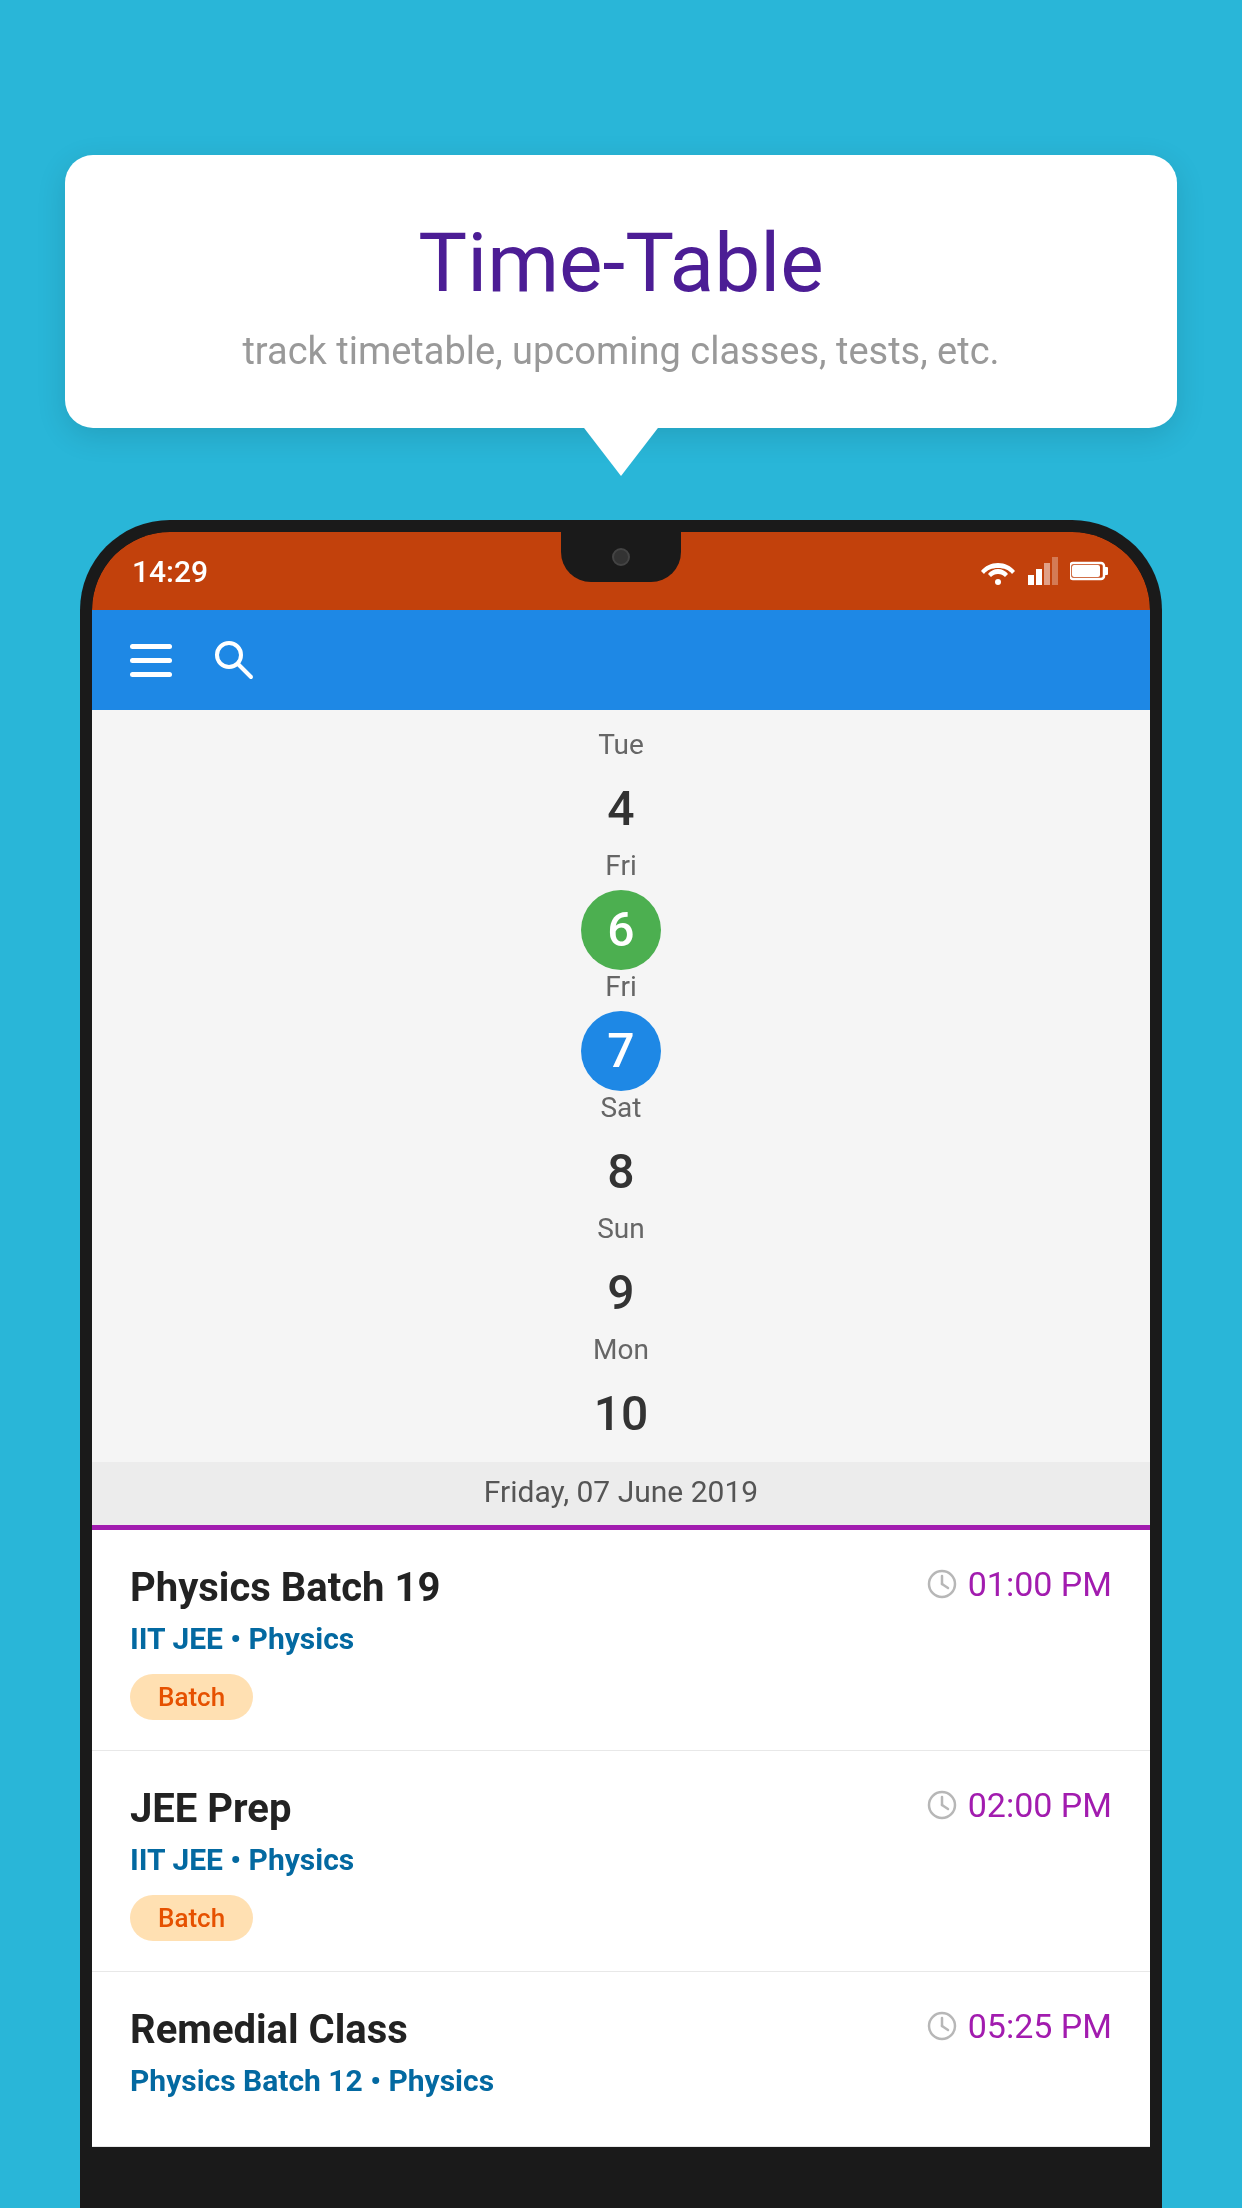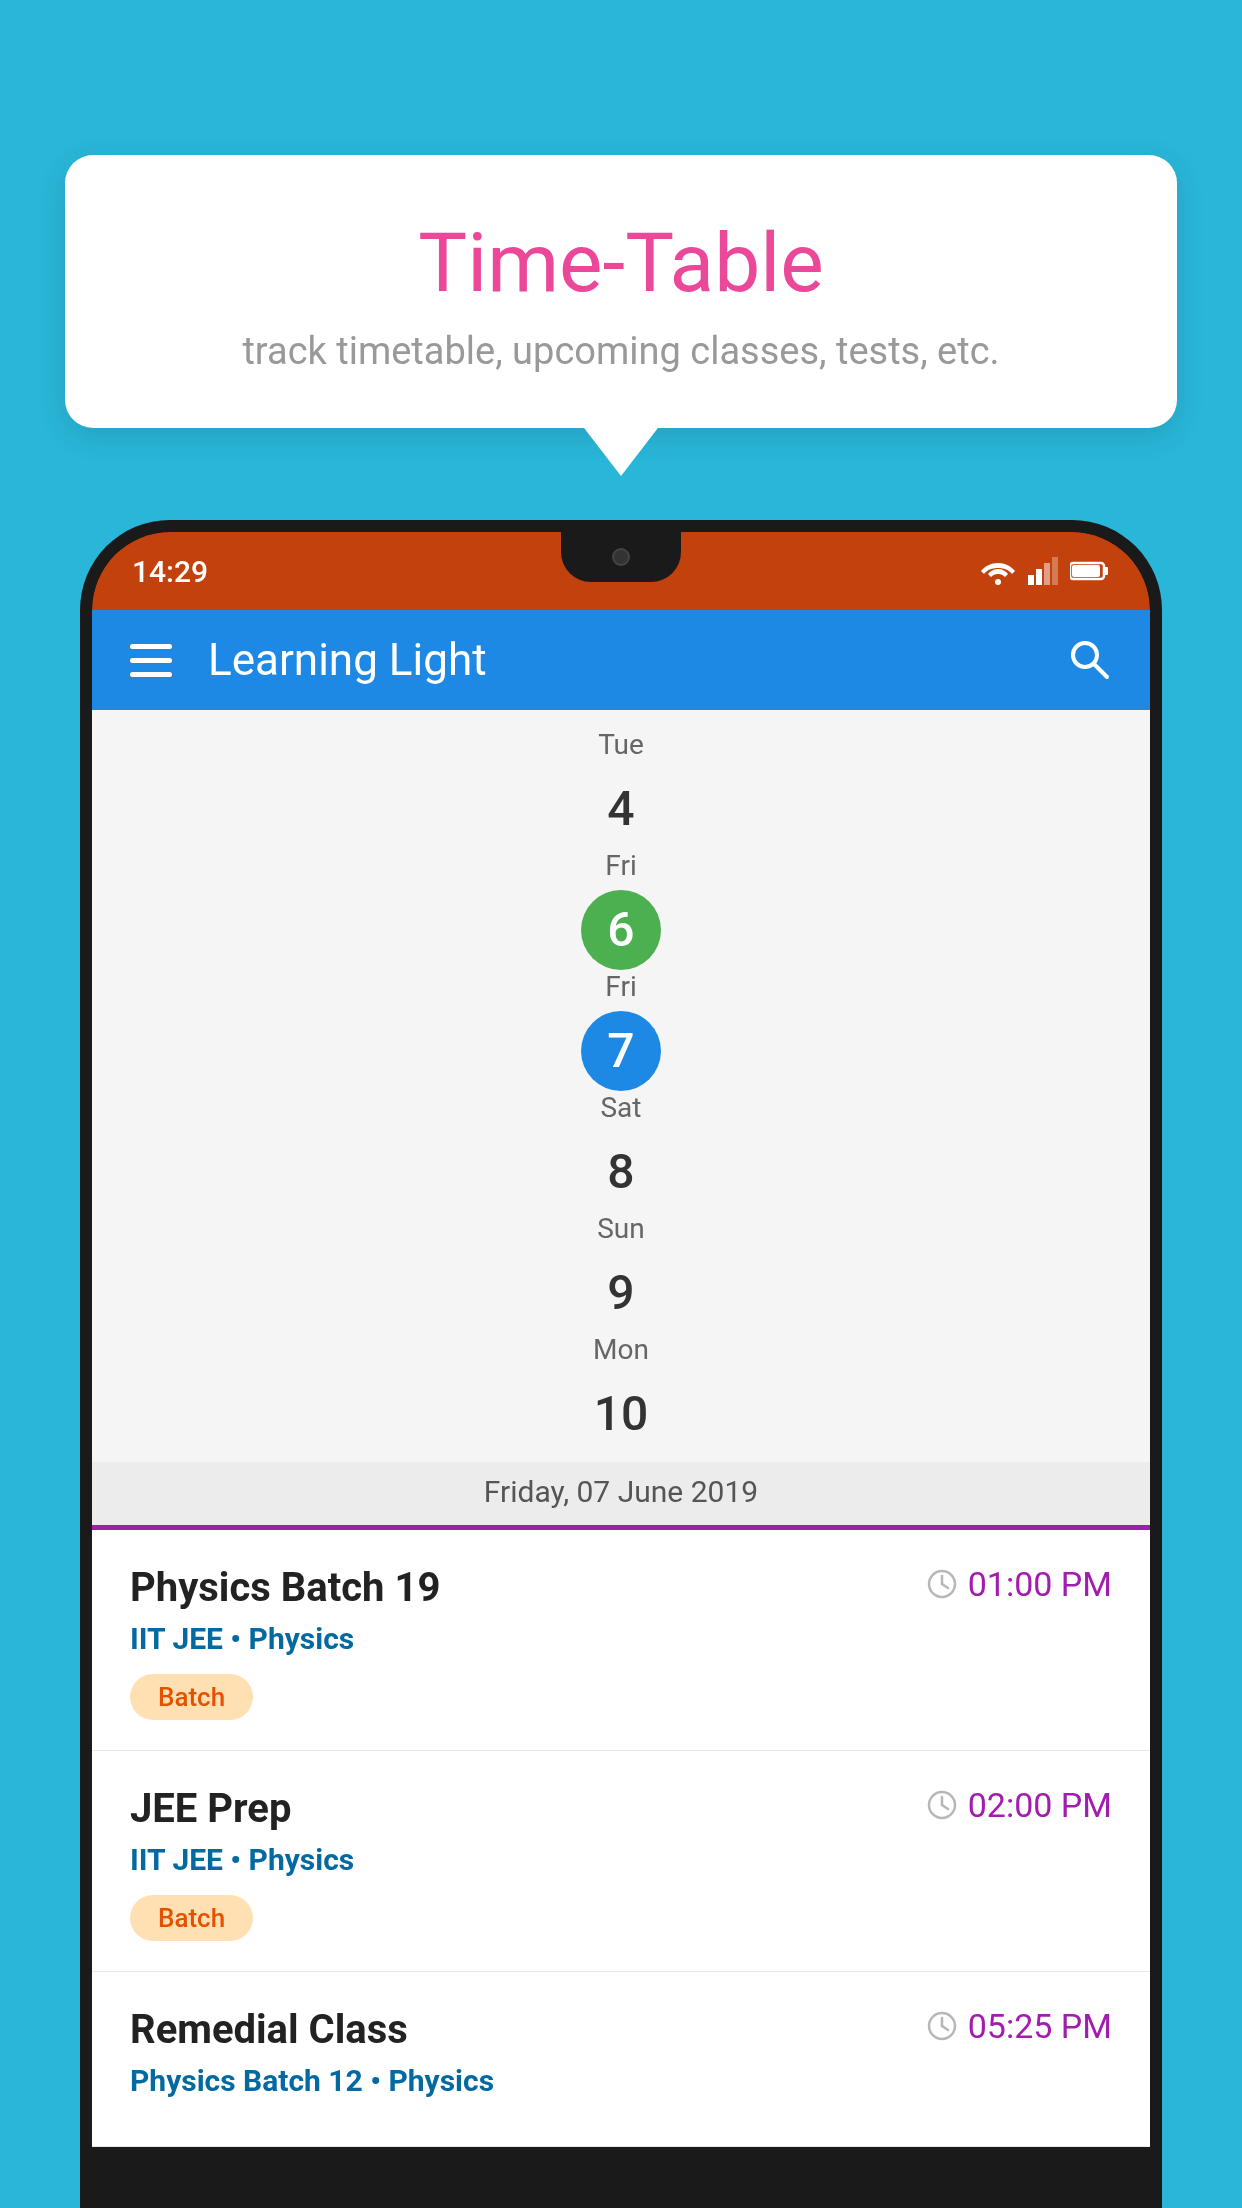--- a/index.html
+++ b/index.html
@@ -34,21 +34,21 @@
       left: 50%;
       transform: translateX(-50%);
       border-left: 40px solid transparent;
       border-right: 40px solid transparent;
       border-top: 52px solid #fff;
     }
 
     .tooltip-title {
       font-size: 82px;
       font-weight: 400;
-      color: #ec4899;
+      color: #4c1d95;
       margin-bottom: 18px;
     }
 
     .tooltip-subtitle {
       font-size: 38px;
       color: #999;
       font-weight: 400;
     }
 
     
@@ -307,21 +307,20 @@
         </svg>
       </div>
     </div>
 
     <div class="app-bar">
       <div class="hamburger-icon">
         <span></span>
           <span></span>
           <span></span>
       </div>
-      <span class="app-title">Learning Light</span>
       <div class="search-icon-btn">
         <svg width="48" height="48" viewBox="0 0 48 48" fill="none">
           <circle cx="21" cy="21" r="12" stroke="#fff" stroke-width="4"></circle>
           <line x1="30" y1="30" x2="43" y2="43" stroke="#fff" stroke-width="4" stroke-linecap="round"></line>
         </svg>
       </div>
     </div>
 
     <div class="calendar">
       <div class="calendar-days-row" id="cal-days-row">

